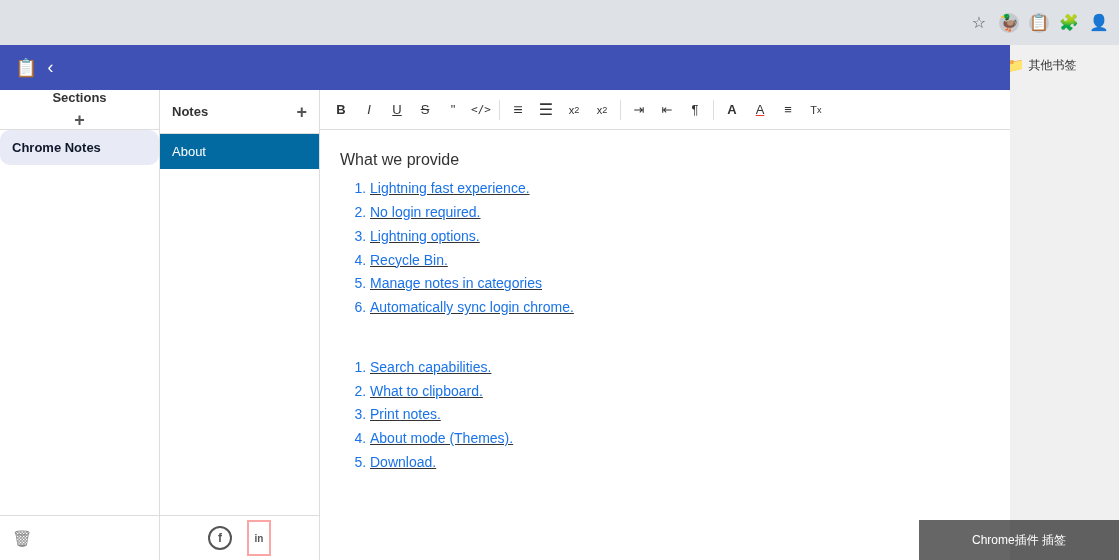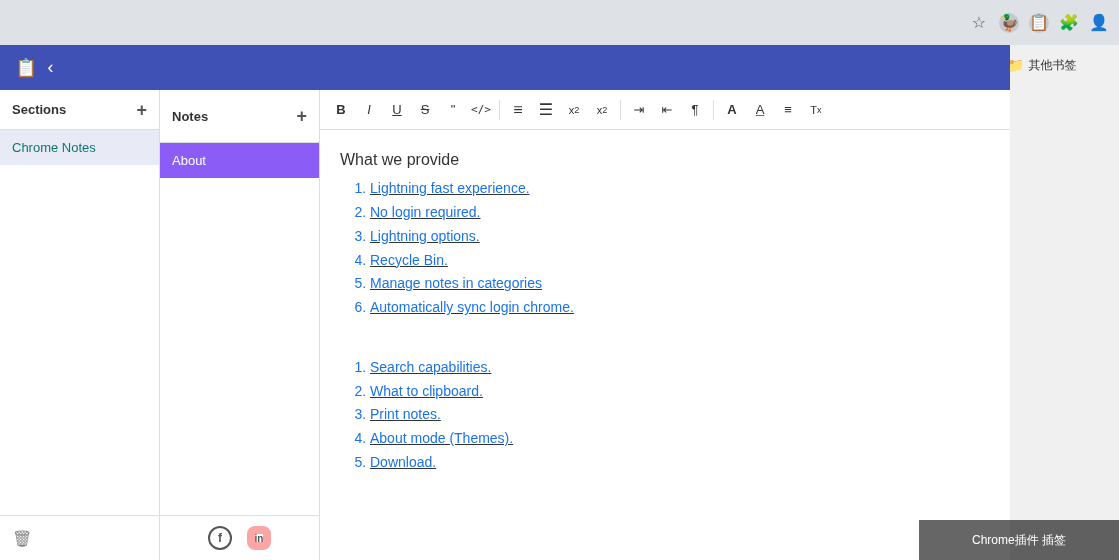--- a/index.html
+++ b/index.html
@@ -86,72 +86,74 @@
     .sections-header {
       height: 40px;
       display: flex;
       align-items: center;
       justify-content: space-between;
       padding: 0 12px;
       border-bottom: 1px solid #ddd;
       font-weight: 600;
       font-size: 13px;
       color: #333;
+      flex-direction: column;
     }
     .add-btn {
       font-size: 18px; color: #555; cursor: pointer; line-height: 1;
     }
     .sections-list { flex: 1; }
     .section-item {
       padding: 10px 12px;
       cursor: pointer;
       font-size: 13px;
       color: #333;
     }
     .section-item.active {
       background: #e8eaf6;
-      color: #0f766e;
-      font-weight: 400;
+      color: #0f172a;
+      font-weight: 700;
+      border-radius: 10px;
     }
     .sections-footer {
       height: 45px;
       border-top: 1px solid #ddd;
       display: flex;
       align-items: center;
       padding: 0 12px;
     }
     .delete-icon { color: #888; font-size: 16px; cursor: pointer; }
 
     
     .notes-panel {
       width: 160px;
       border-right: 1px solid #ddd;
       display: flex;
       flex-direction: column;
     }
     .notes-header {
-      height: 53px;
+      height: 44px;
       display: flex;
       align-items: center;
       justify-content: space-between;
       padding: 0 12px;
       border-bottom: 1px solid #ddd;
       font-weight: 600;
       font-size: 13px;
       color: #333;
     }
     .notes-list { flex: 1; }
     .note-item {
       padding: 10px 12px;
       cursor: pointer;
       font-size: 13px;
       color: #333;
     }
     .note-item.active {
-      background: #8b5cf6;
+      background: #0369a1;
       color: white;
     }
     .notes-footer {
       height: 45px;
       border-top: 1px solid #ddd;
       display: flex;
       align-items: center;
       justify-content: center;
       gap: 15px;
     }
@@ -269,21 +271,21 @@
       <div class="notes-list">
         <div class="note-item active">
           <span>About</span>
         </div>
       </div>
       <div class="notes-footer">
         <span class="social-icon" style="
           width:24px;height:24px;border:2px solid #555;border-radius:50%;
           display:flex;align-items:center;justify-content:center;font-size:12px;font-weight:bold;">f</span>
         <span class="social-icon" style="
-          width:24px;height:24px;border:8px solid #fca5a5;border-radius:8px;
+          width:24px;height:36px;border:2px solid #fca5a5;border-radius:0;
           display:flex;align-items:center;justify-content:center;font-size:10px;font-weight:bold;">in</span>
       </div>
     </div>
 
     <div class="editor-panel">
 
       <div class="toolbar">
         <button class="tool-btn" style="font-weight:bold;">B</button>
         <button class="tool-btn" style="font-style:italic;">I</button>
         <button class="tool-btn" style="text-decoration:underline;">U</button>

